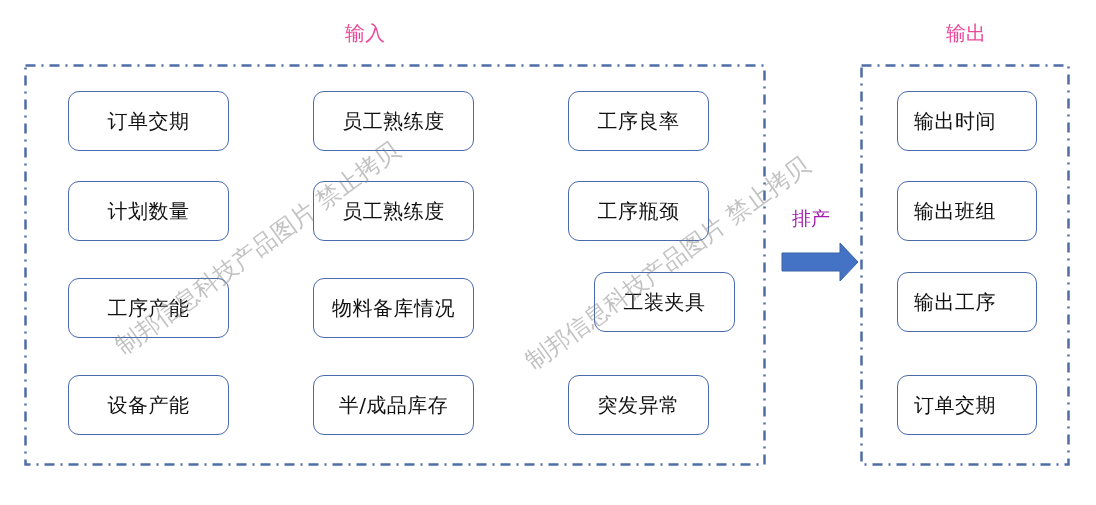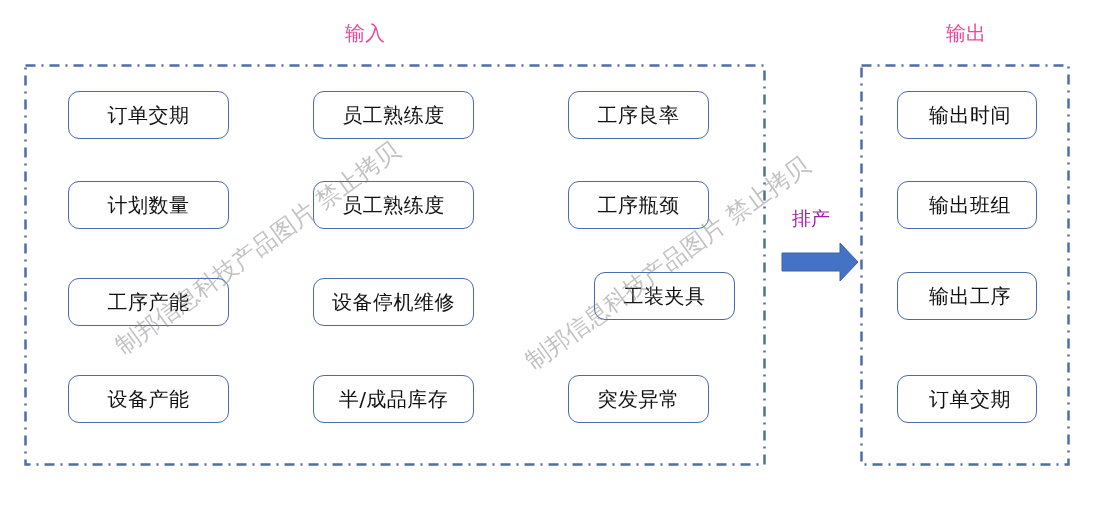--- a/index.html
+++ b/index.html
@@ -1,25 +1,25 @@
 <!DOCTYPE html>
 <html><head>
 <meta charset="utf-8">
 <style>
   html, body { margin:0; padding:0; background:#ffffff; }
   body { width:1096px; height:505px; position:relative; overflow:hidden;
          font-family:"DejaVu Sans", "Liberation Sans", sans-serif; }
   .section-title { position:absolute; color:#ec4899; font-size:20px; }
   .frame { position:absolute; }
   .frame svg { position:absolute; left:0; top:0; }
-  .box { position:absolute; box-sizing:border-box; width:161px; height:48px;
+  .box { position:absolute; box-sizing:border-box; width:161px; height:60px;
          border:1.5px solid #4a6aae; border-radius:11px; background:#fff;
          display:flex; align-items:center; justify-content:center;
          font-size:20px; color:#111; letter-spacing:0.5px; }
-  .box.out { width:140px; justify-content:flex-start; padding-left:31px; }
+  .box.out { width:140px; justify-content:flex-start; padding-left:16px; }
   .arrow-label { position:absolute; left:792px; top:206px; font-size:19px; color:#a21caf; }
   .arrow { position:absolute; left:781px; top:242px; }
   .watermark { position:absolute; font-size:24px; color:rgba(120,120,120,0.45);
                transform-origin:left bottom; white-space:nowrap; pointer-events:none; }
 </style>
 </head>
 <body>
 
 <div class="section-title" style="left:345px; top:20px;">输入</div>
 <div class="section-title" style="left:946px; top:20px;">输出</div>
@@ -36,21 +36,21 @@
   </svg>
 </div>
 
 <div class="box" style="left:68px; top:91px;">订单交期</div>
 <div class="box" style="left:68px; top:181px;text-align:right;">计划数量</div>
 <div class="box" style="left:68px; top:278px;">工序产能</div>
 <div class="box" style="left:68px; top:375px;">设备产能</div>
 
 <div class="box" style="left:313px; top:91px;">员工熟练度</div>
 <div class="box" style="left:313px; top:181px;">员工熟练度</div>
-<div class="box" style="left:313px; top:278px;">设备停机维修</div>
+<div class="box" style="left:313px; top:278px;">物料备库情况</div>
 <div class="box" style="left:313px; top:375px;">半/成品库存</div>
 
 <div class="box" style="left:568px; top:91px; width:141px;">工序良率</div>
 <div class="box" style="left:568px; top:181px; width:141px;">工序瓶颈</div>
 <div class="box" style="left:594px; top:272px; width:141px;">工装夹具</div>
 <div class="box" style="left:568px; top:375px; width:141px;">突发异常</div>
 
 <div class="arrow-label">排产</div>
 <div class="arrow">
   <svg width="80" height="40" viewBox="0 0 80 40">

